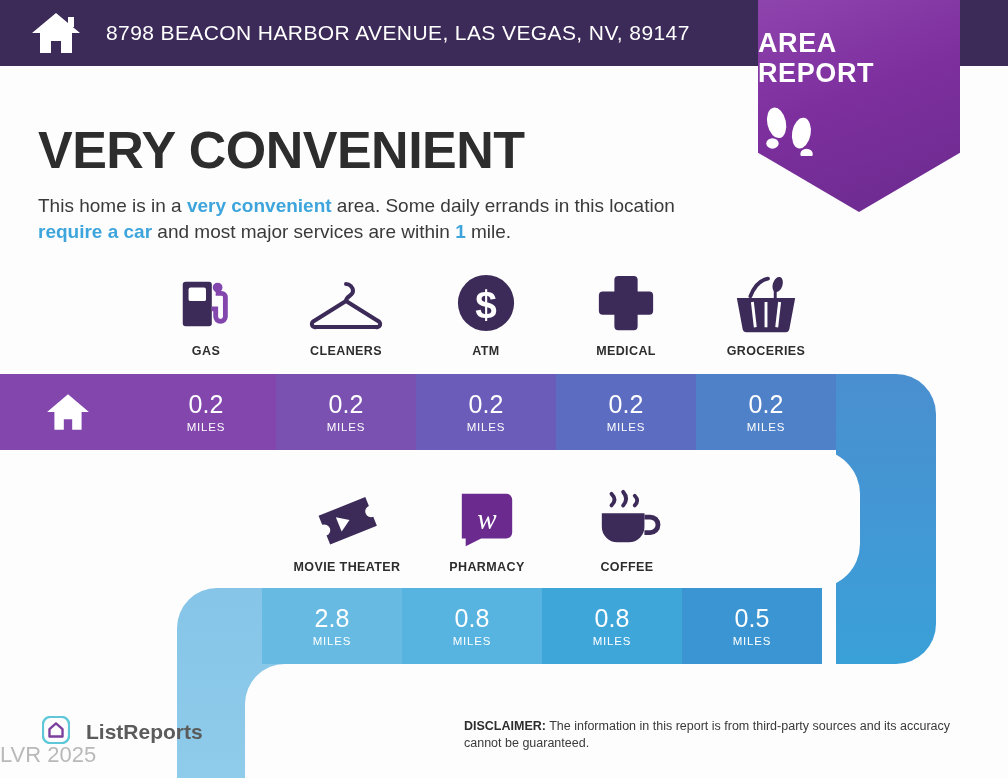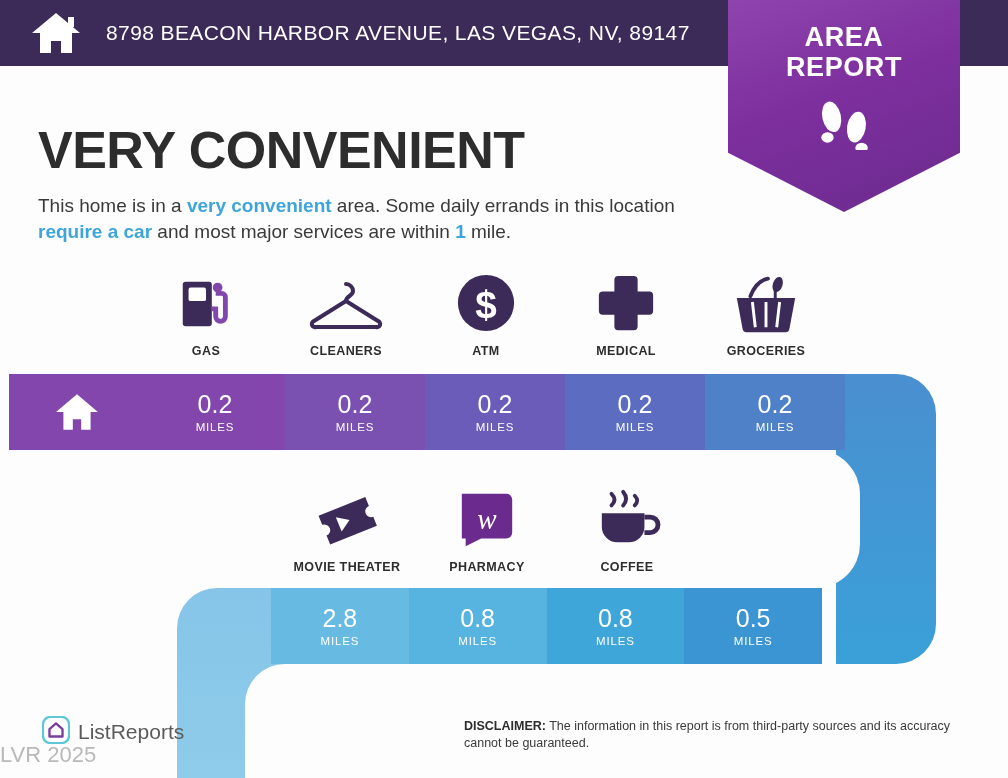--- a/index.html
+++ b/index.html
@@ -22,25 +22,25 @@
     margin-left: 24px;
     color: #ffffff;
     font-size: 21px;
     letter-spacing: 0.4px;
     font-weight: 400;
   }
 
   
   .badge {
     position: absolute; right: 48px; top: 0;
-    width: 232px; height: 212px;
+    width: 202px; height: 212px;
     background: linear-gradient(160deg, #8e44ad 0%, #7d2f9e 45%, #6b2b8e 100%);
     clip-path: polygon(0 0, 100% 0, 100% 72%, 50% 100%, 0 72%);
-    display: flex; flex-direction: column; align-items: center;
-    padding-top: 22px;
+    display: flex; flex-direction: column; 
+    padding-top: 28px;
   }
   .badge-line1, .badge-line2 {
     color: #fff; font-size: 27px; font-weight: bold; letter-spacing: 0.6px; line-height: 1.12;
   }
   .badge-feet { margin-top: 14px; }
 
   
   .title {
     position: absolute; left: 38px; top: 120px;
     font-size: 52px; font-weight: bold; color: #2d2d2d; letter-spacing: -0.5px;
@@ -60,21 +60,21 @@
     width: 140px; display: flex; flex-direction: column; align-items: center;
   }
   .icon-art { height: 72px; display: flex; align-items: flex-end; justify-content: center; }
   .icon-label {
     margin-top: 10px; font-size: 12.5px; font-weight: bold; color: #2d2d2d; letter-spacing: 0.4px;
   }
   #icon-row-1 { left: 136px; top: 262px; }
   #icon-row-2 { left: 277px; top: 478px; }
 
   
-  .bar-row { position: absolute; display: flex; padding-left: 9px; }
+  .bar-row { position: absolute; display: flex; }
   .bar-cell {
     width: 140px; height: 76px;
     display: flex; flex-direction: column; align-items: center; justify-content: center;
     color: #ffffff;
   }
   .bar-num { font-size: 25px; line-height: 1; font-weight: 400; }
   .bar-unit { font-size: 11.5px; letter-spacing: 0.8px; margin-top: 4px; }
 
   
   #bar-row-1 { left: 0; top: 374px; width: 936px; height: 76px; }
@@ -103,21 +103,21 @@
   
   .notch-white {
     position: absolute; left: 277px; top: 450px; width: 583px; height: 138px;
     background: #fdfdfd; border-top-right-radius: 44px; border-bottom-right-radius: 44px;
   }
 
   
   .footer-logo {
     position: absolute; left: 42px; top: 716px; display: flex; align-items: center;
   }
-  .footer-logo-text { margin-left: 8px; font-size: 21px; color: #5b5b5b; font-weight: normal; }
+  .footer-logo-text { margin-left: 16px; font-size: 21px; color: #5b5b5b; font-weight: bold; }
   .watermark {
     position: absolute; left: 0px; top: 742px; font-size: 22px; color: #b9b9b9;
   }
   .disclaimer {
     position: absolute; left: 448px; top: 718px; width: 520px;
     font-size: 12.5px; color: #3a3a3a; line-height: 1.35; margin-left: 16px;
   }
   .disclaimer b { color: #2d2d2d; }
 </style>
 </head>

